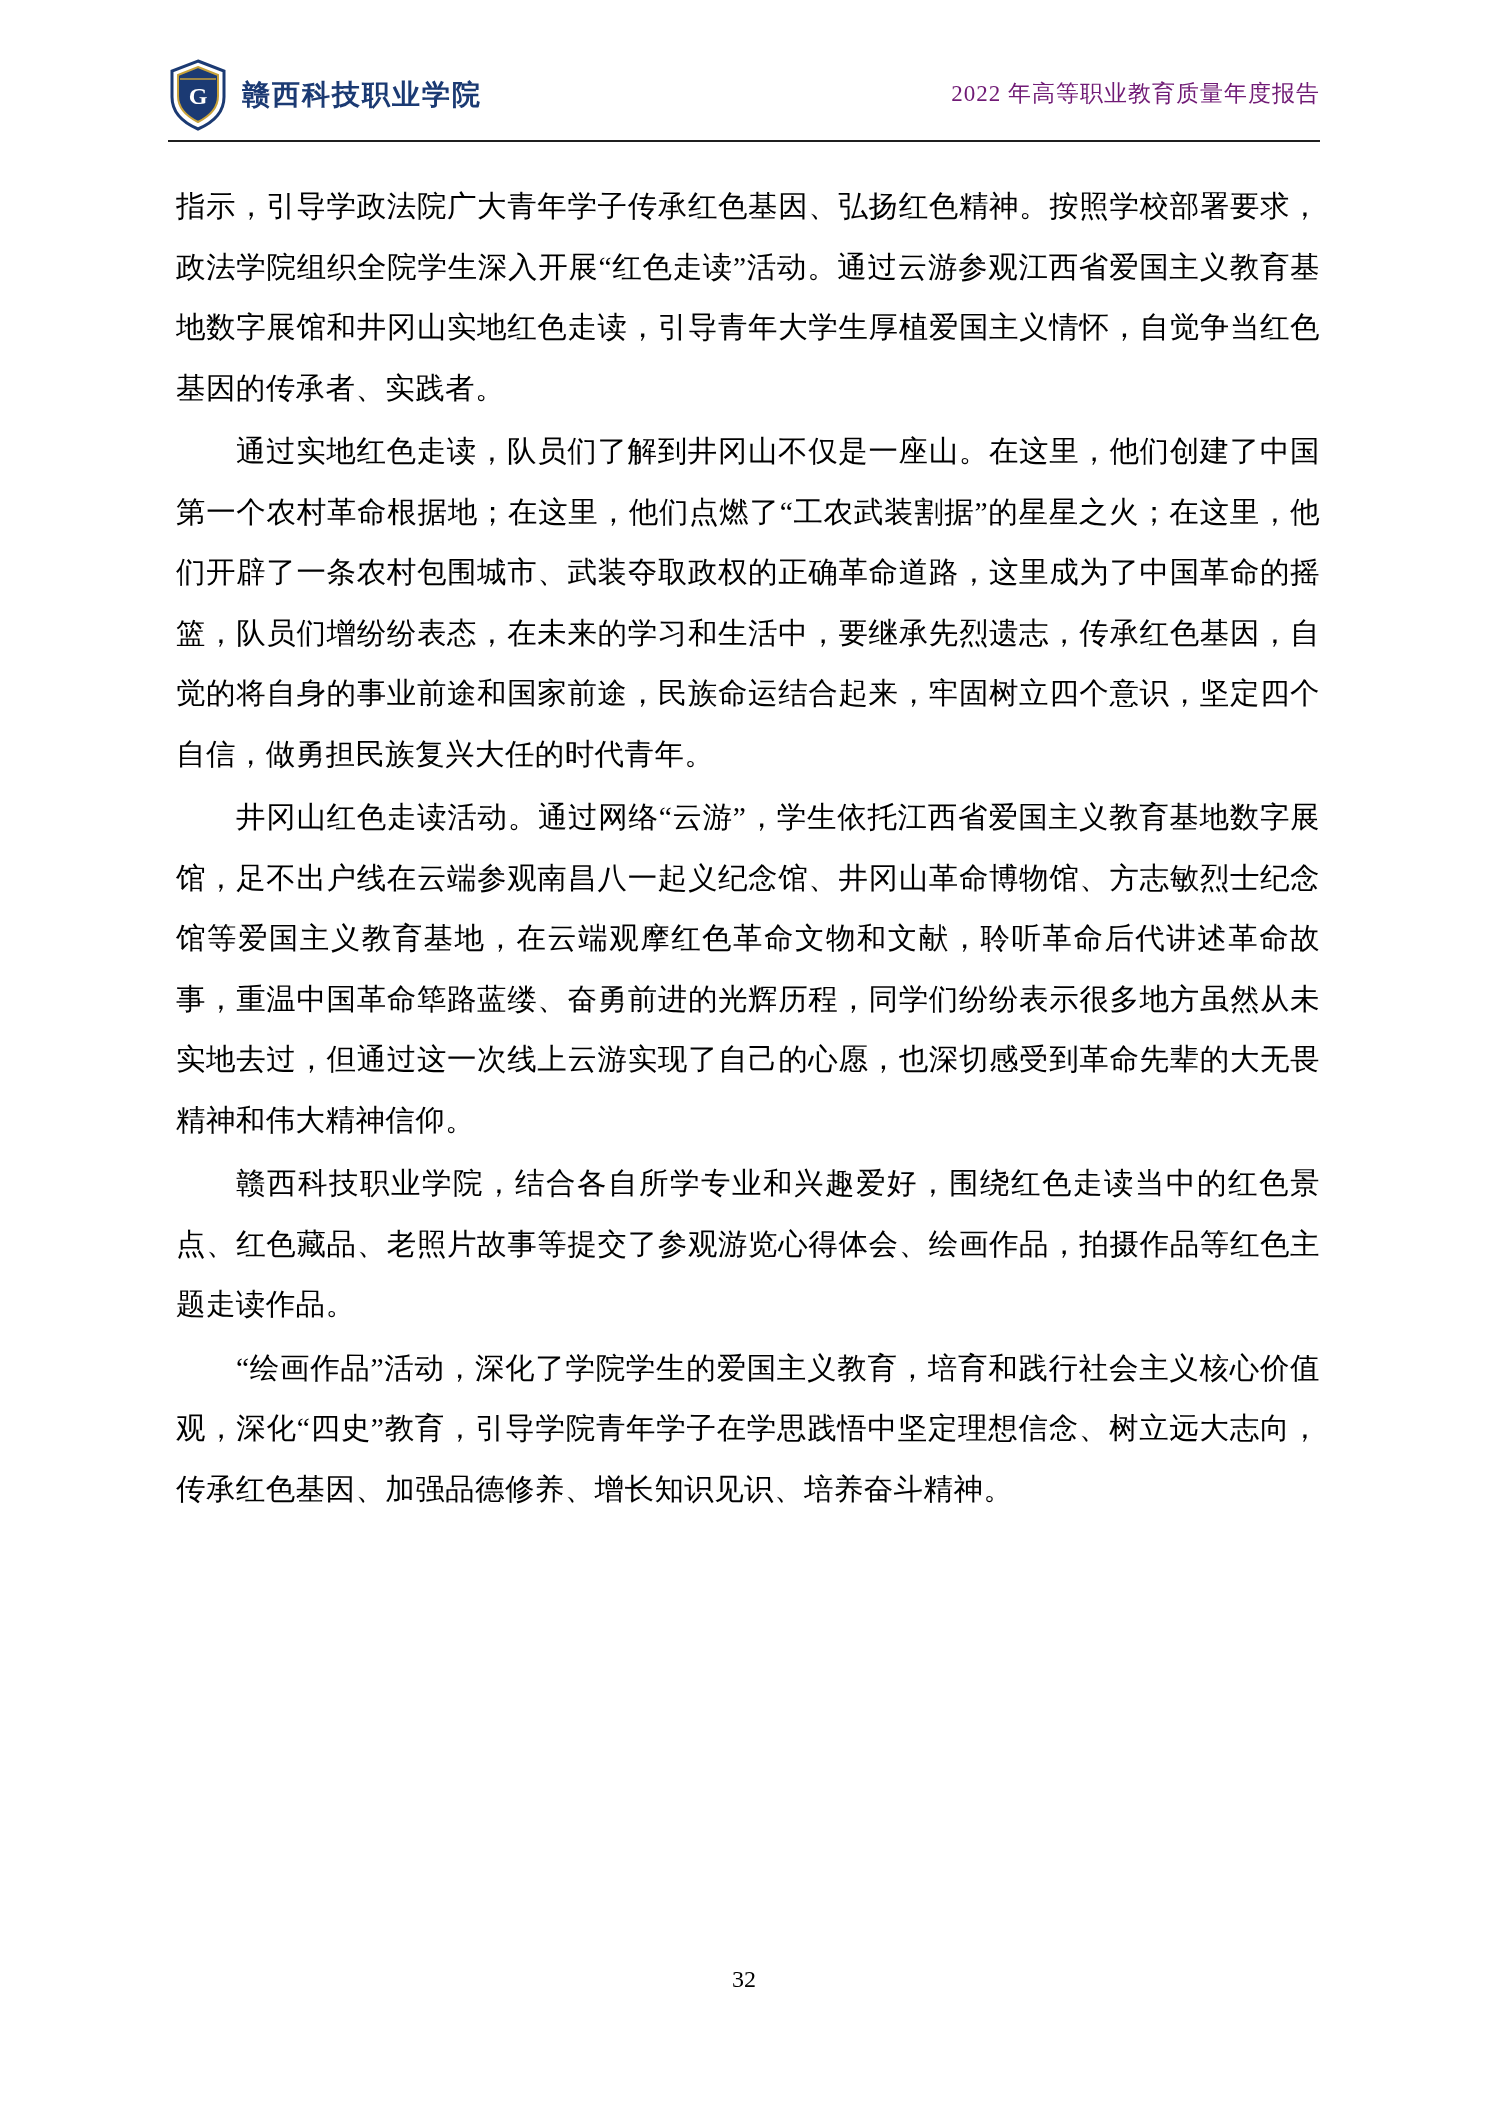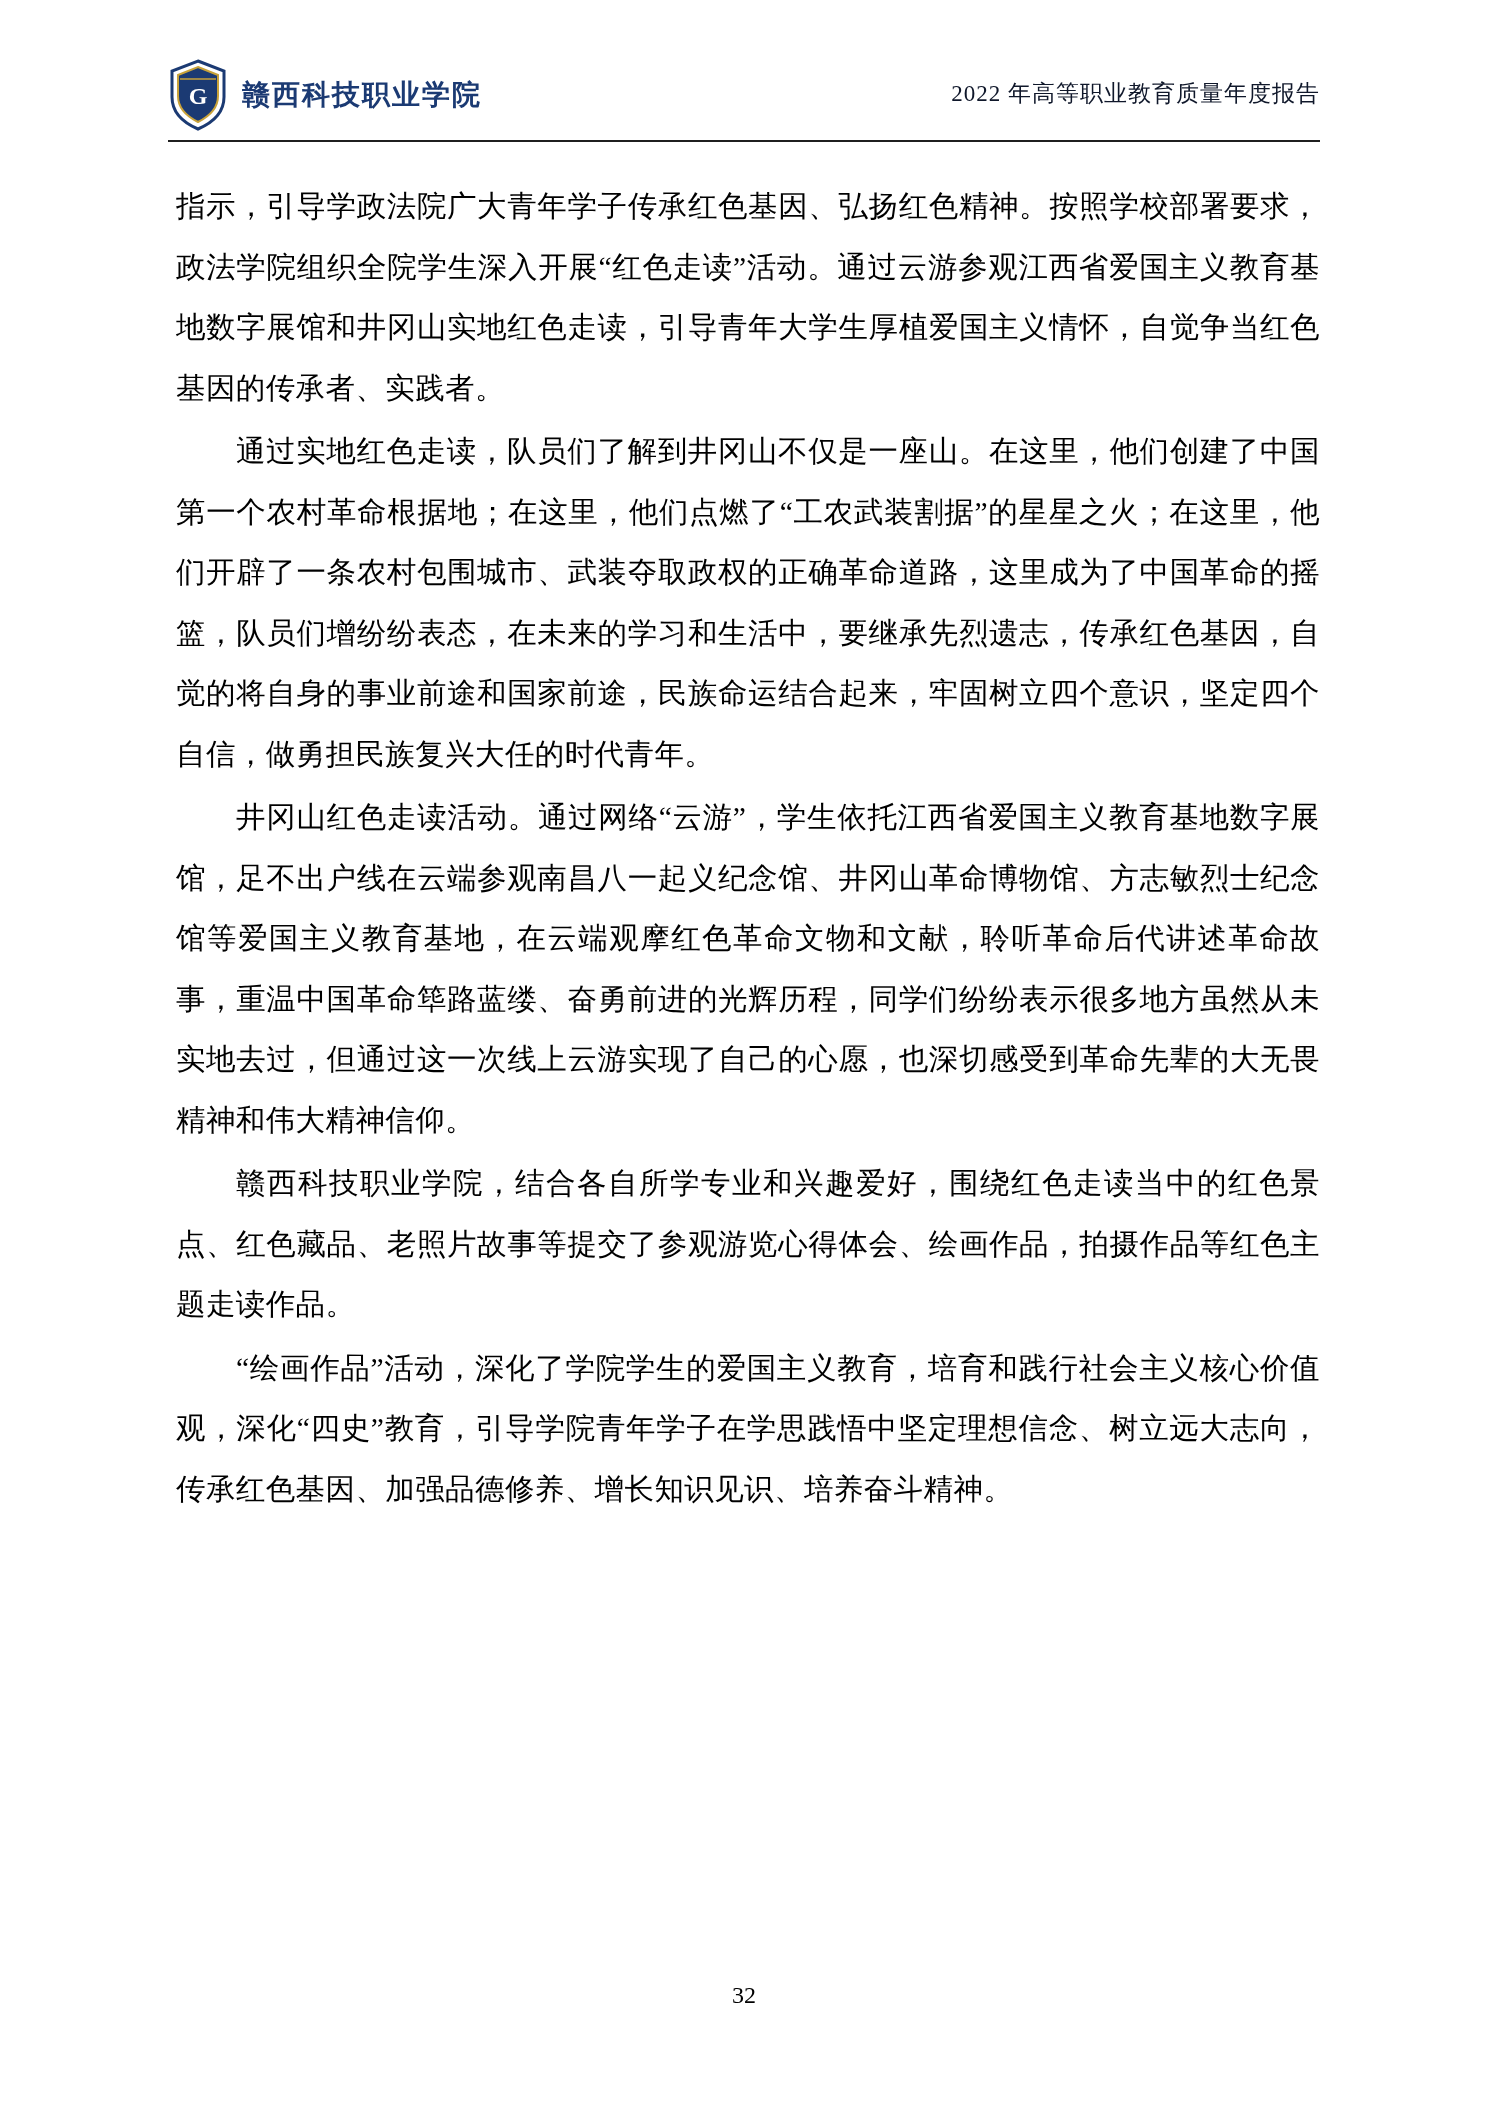--- a/index.html
+++ b/index.html
@@ -50,21 +50,21 @@
     font-family: "Liberation Serif", "DejaVu Serif", serif;
     font-size: 28px;
     font-weight: bold;
     color: #1b3a73;
     letter-spacing: 2px;
     white-space: nowrap;
   }
   .header-right {
     font-family: "Liberation Serif", "DejaVu Serif", serif;
     font-size: 23px;
-    color: #0f172a;
+    color: #701a75;
     letter-spacing: 1px;
     white-space: nowrap;
     padding-bottom: 4px;
   }
   .header-rule {
     position: absolute;
     top: 140px;
     left: 168px;
     right: 168px;
     border-top: 2px solid #1f1f1f;
@@ -87,21 +87,21 @@
     letter-spacing: 0.4px;
     color: #000000;
   }
   p.indent {
     text-indent: 60px;
   }
 
   
   .page-number {
     position: absolute;
-    bottom: 96px;
+    bottom: 112px;
     left: 0;
     width: 100%;
     text-align: center;
     font-family: "Liberation Serif", "DejaVu Serif", serif;
     font-size: 24px;
     color: #000;
   }
 </style>
 </head>
 <body>

